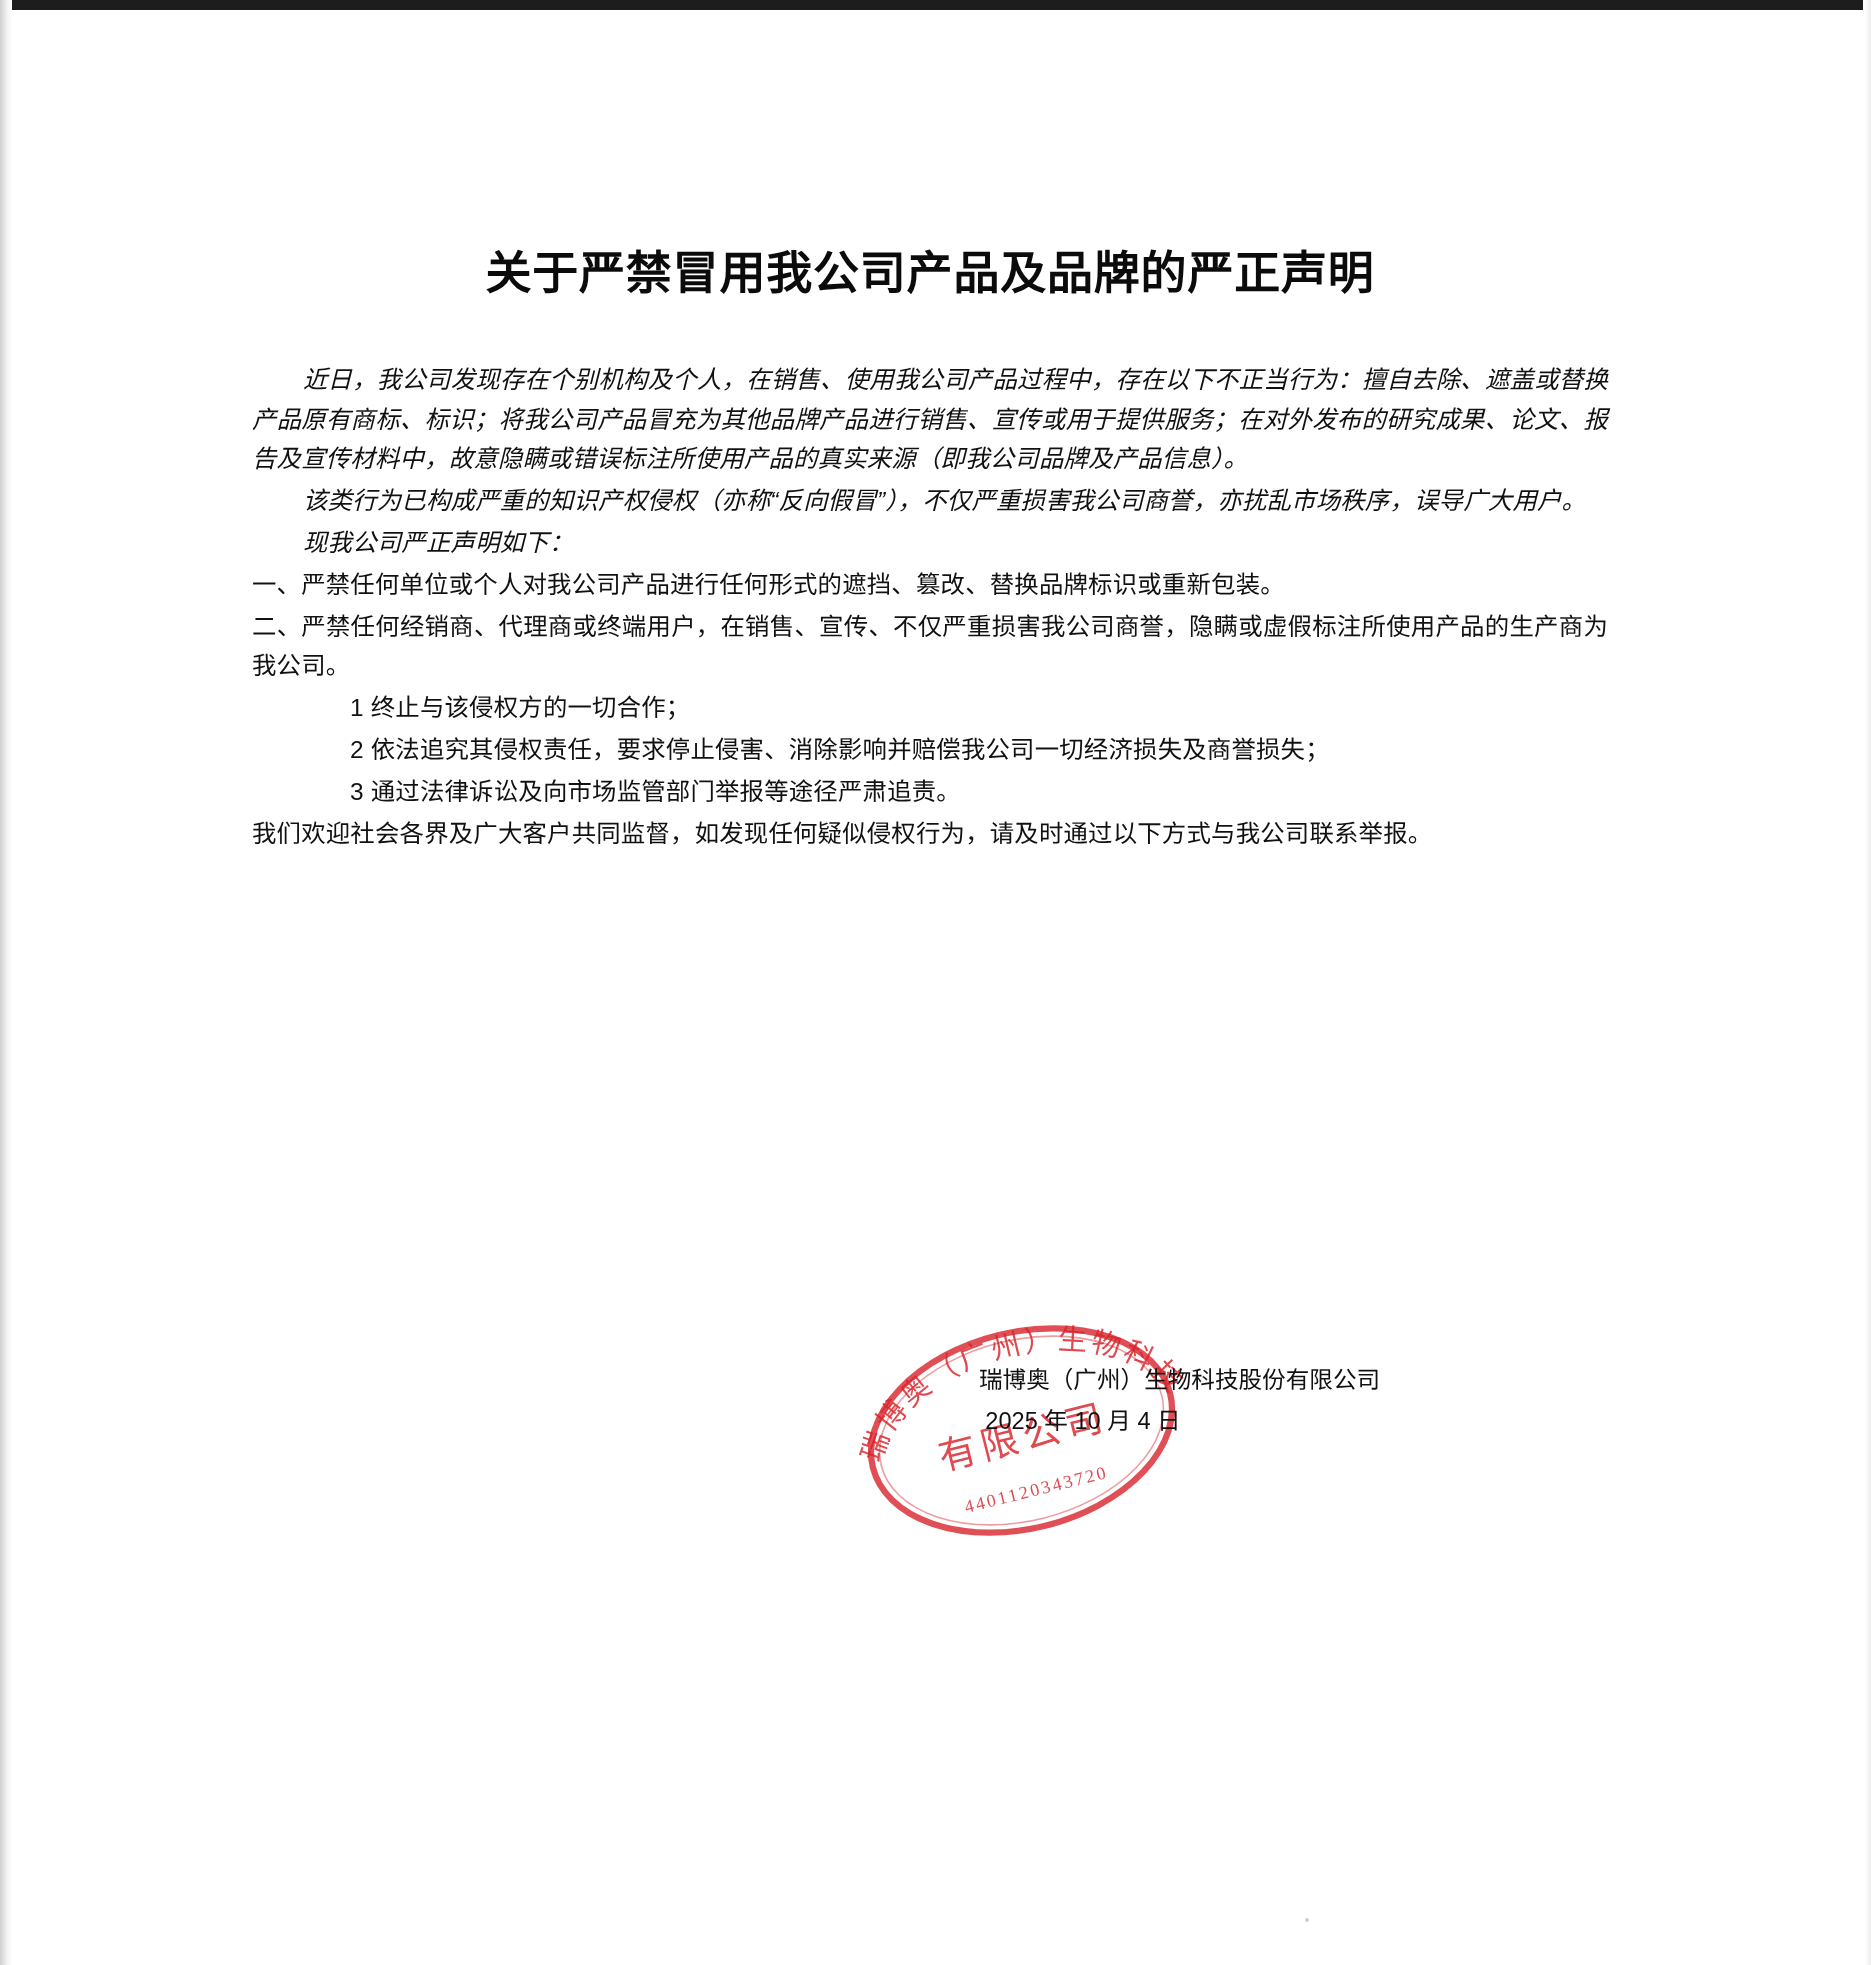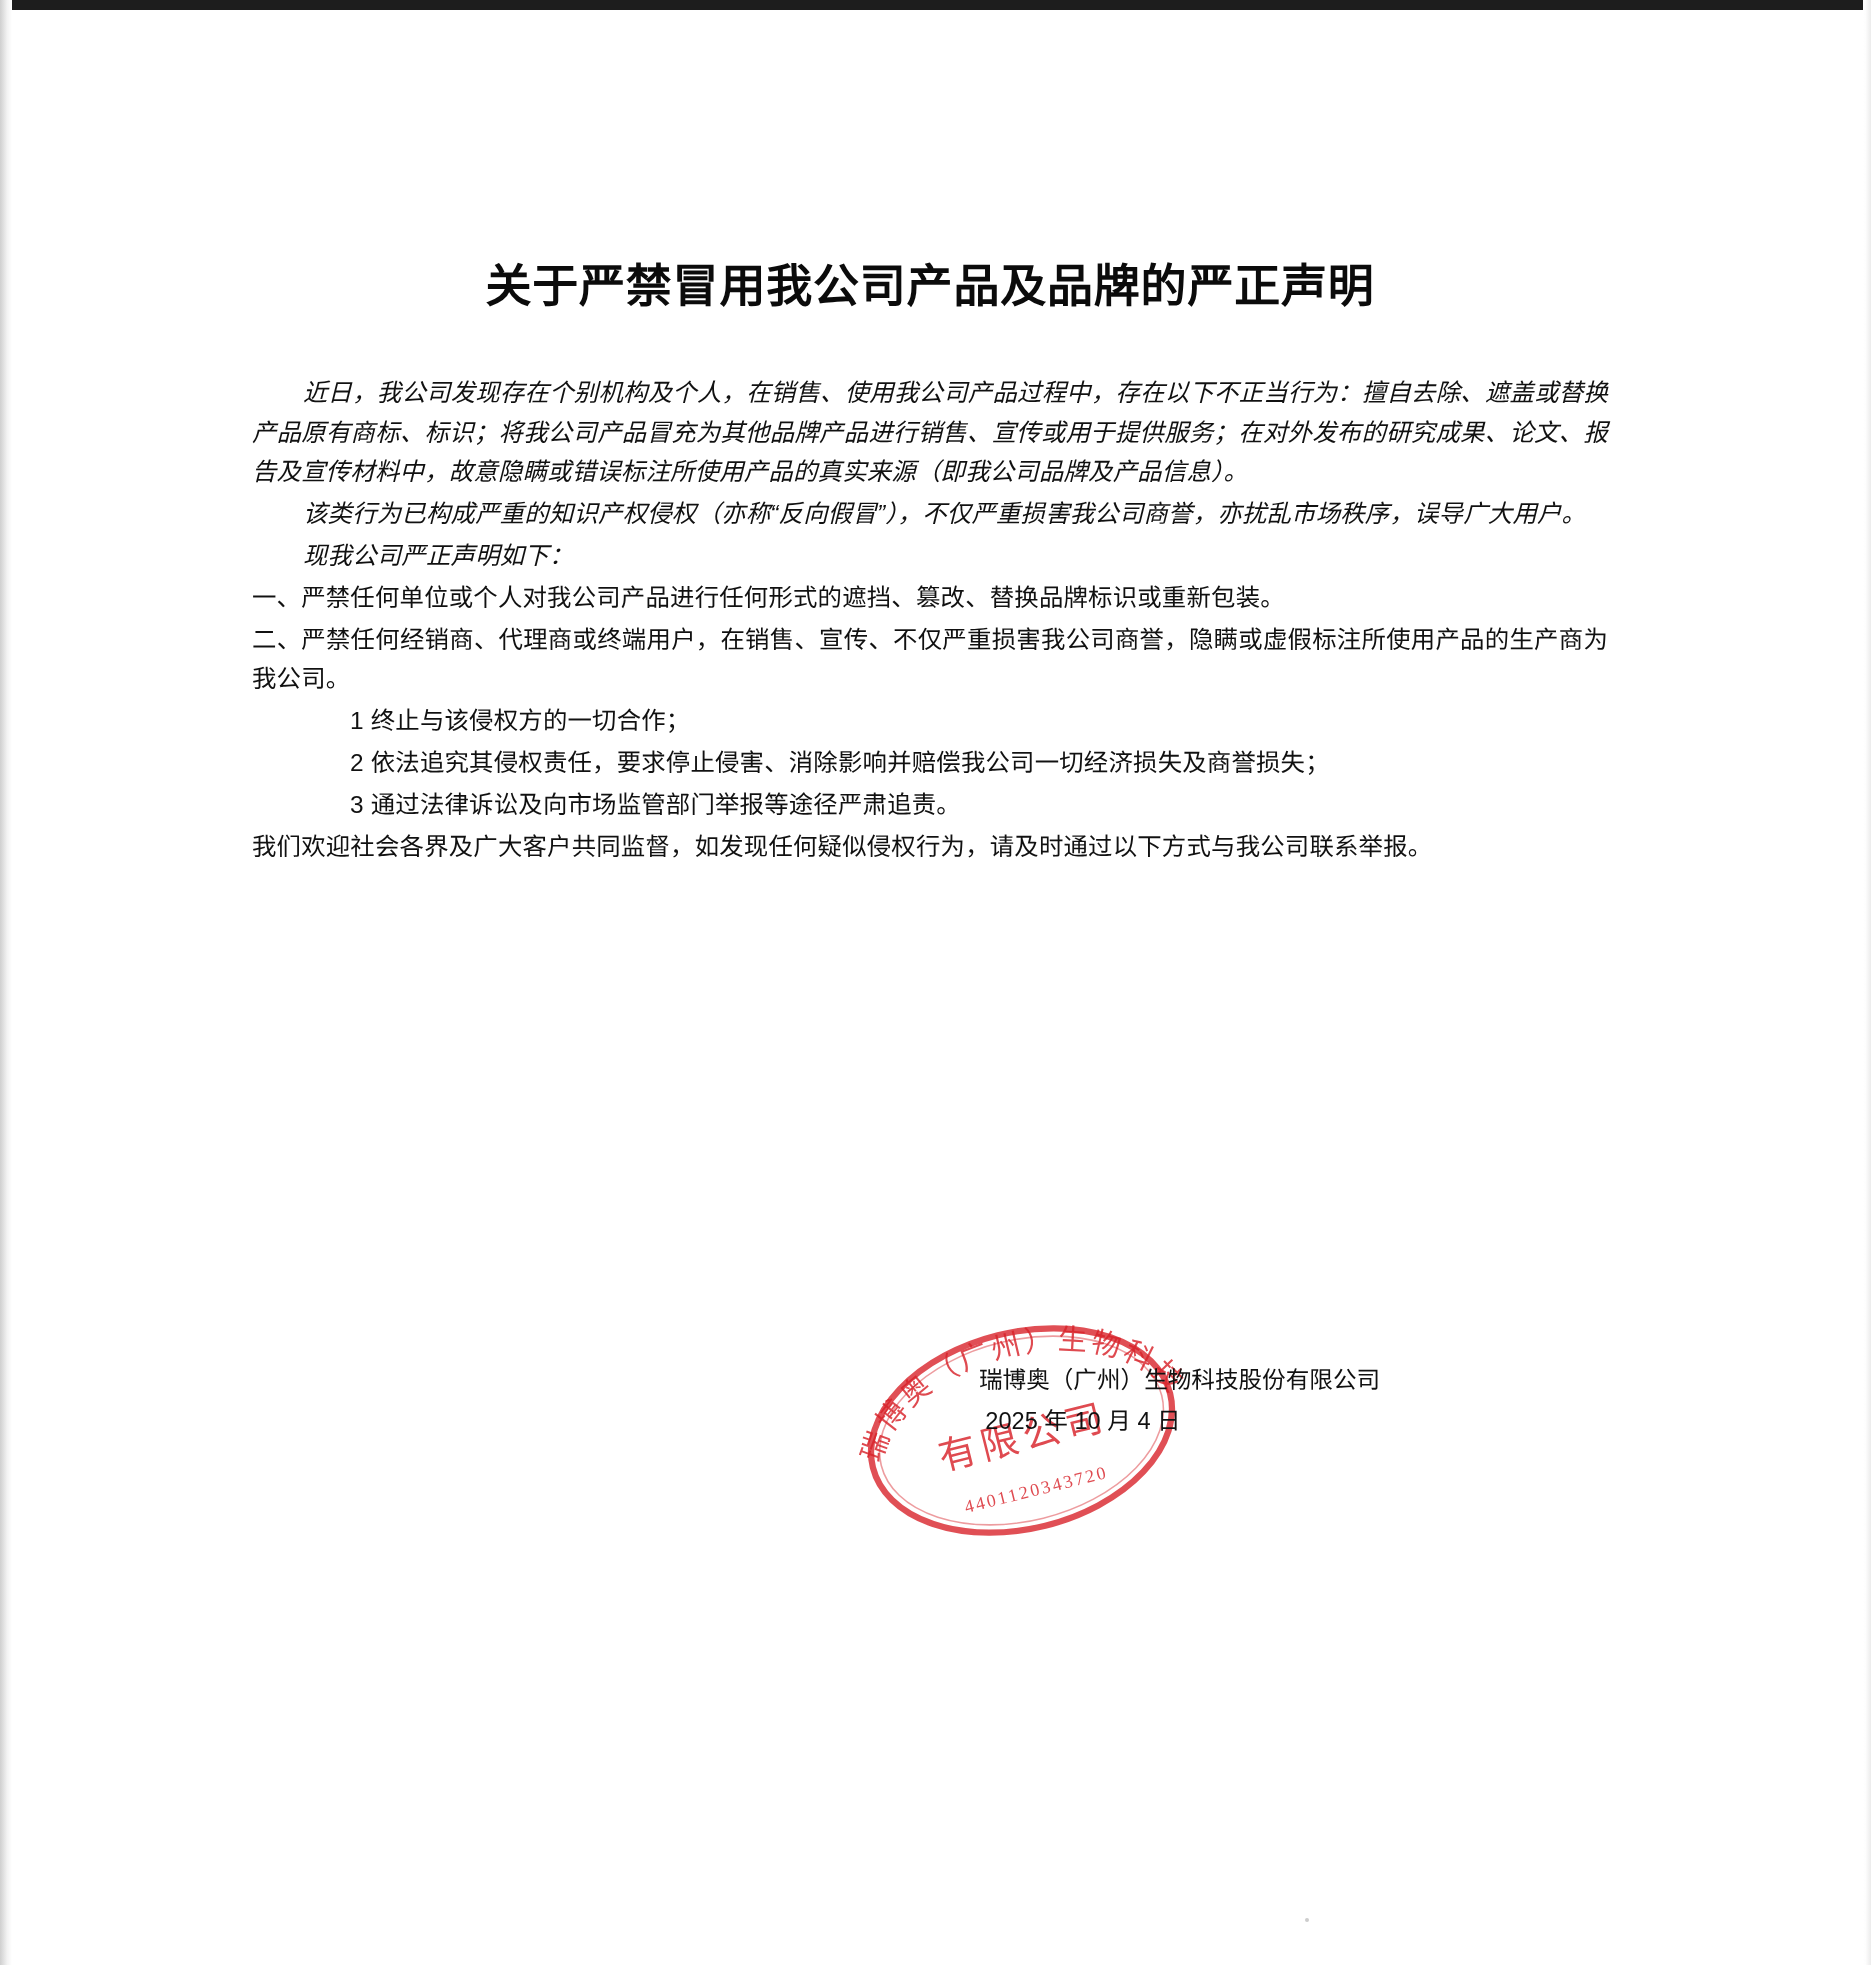--- a/index.html
+++ b/index.html
@@ -38,21 +38,21 @@
     position: absolute;
     top: 0; right: 0;
     width: 9.4px;
     height: 100%;
     background: linear-gradient(to left, #e8e8e8 0%, #fdfdfd 70%, #ffffff 100%);
   }
 
   .content {
     position: absolute;
     left: 252px;
-    top: 259px;
+    top: 246px;
     width: 1356px;
   }
 
   .doc-title {
     text-align: center;
     font-size: 46px;
     font-weight: bold;
     letter-spacing: 0.8px;
     color: #0b0b0b;
     margin: 0 0 59px 0;

